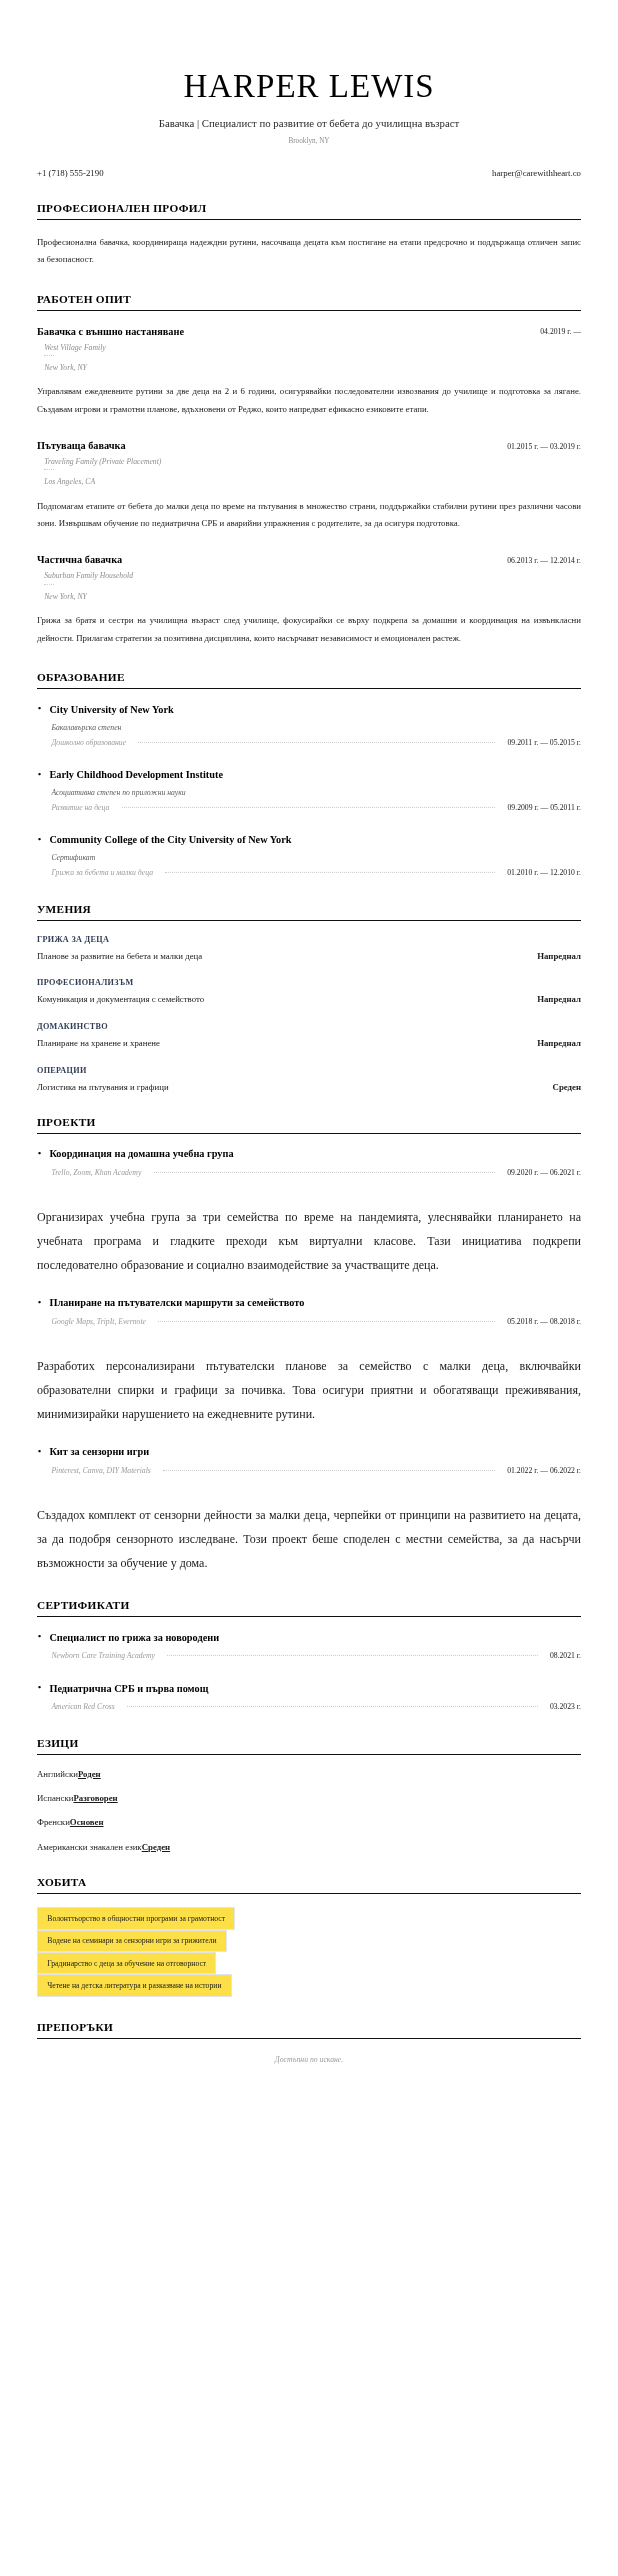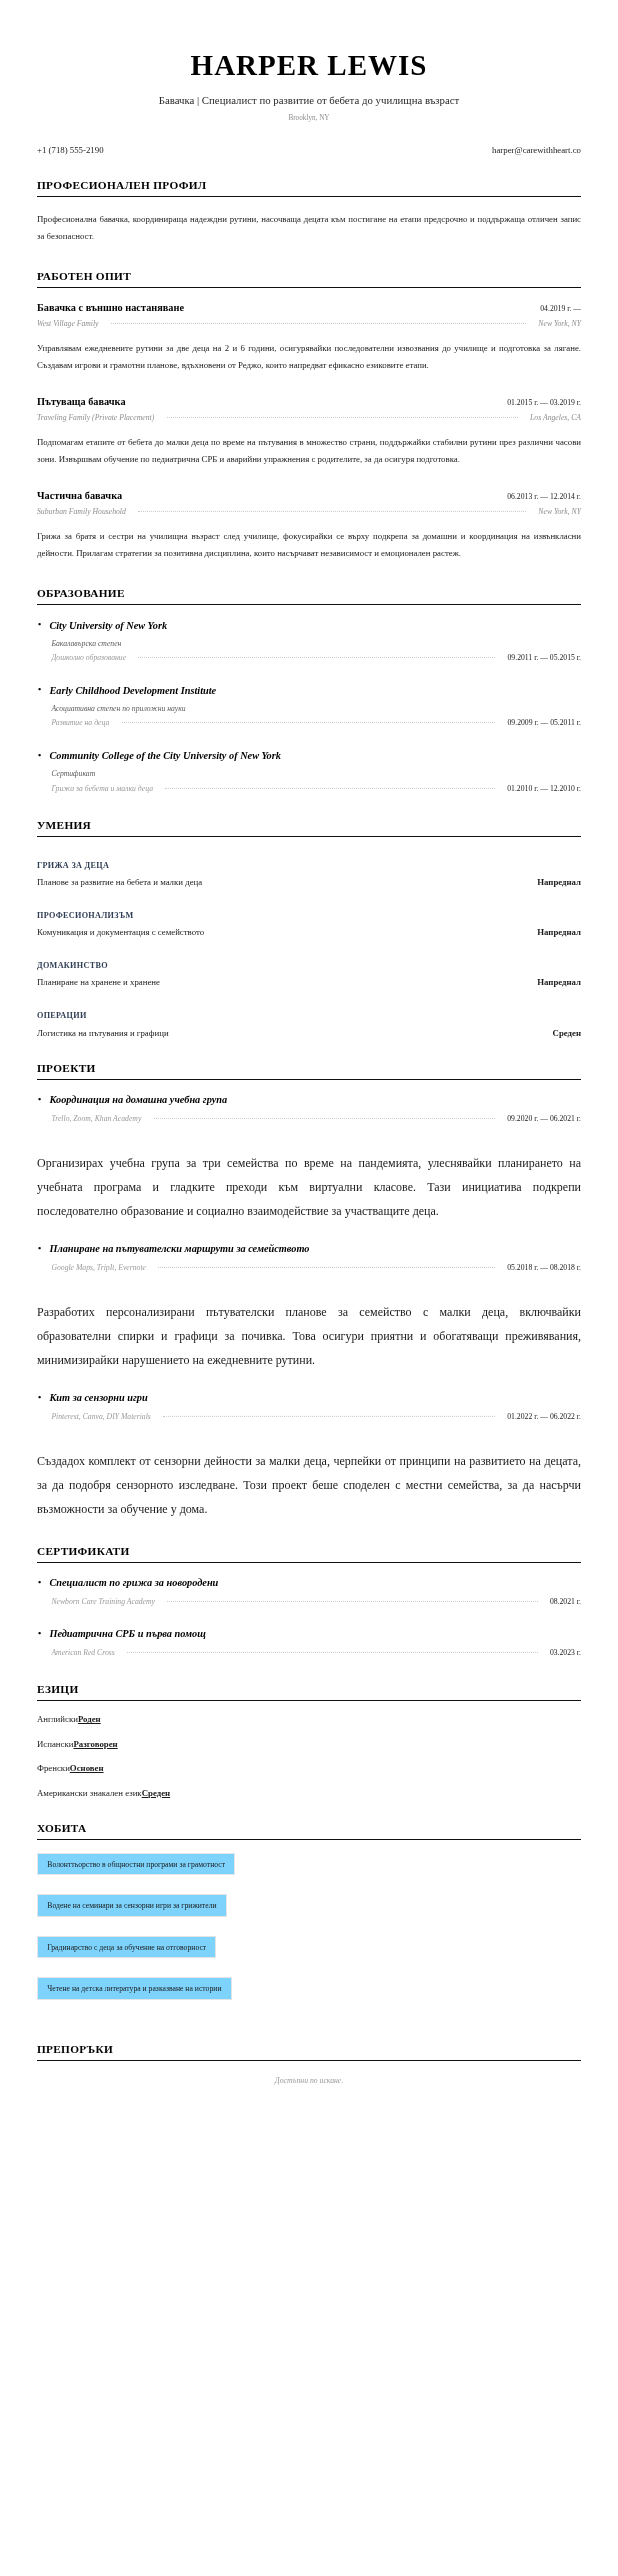--- a/index.html
+++ b/index.html
@@ -17,25 +17,25 @@
   .page {
     width: 618px;
     min-height: 2618px;
     padding: 37px 37px 20.6px 37px;
     background: #ffffff;
   }
 
   
   .resume-name {
     text-align: center;
-    font-size: 29px;
-    font-weight: bold;
+    font-size: 33px;
+    font-weight: normal;
     letter-spacing: 1px;
     line-height: 1.05;
-    margin: 13px 0 0 0;
+    margin: 32px 0 0 0;
     color: #000;
     font-family: "Liberation Serif", "DejaVu Serif", serif;
   }
   .resume-subtitle {
     text-align: center;
     font-size: 10.8px;
     margin-top: 13.4px;
     color: #2a2a2a;
   }
   .resume-location {
@@ -101,20 +101,21 @@
     max-width: 111px;
     line-height: 1.5;
     padding-top: 1.5px;
   }
   .entry-sub {
     display: flex;
     justify-content: space-between;
     align-items: baseline;
     gap: 5.2px;
     margin-top: 4.1px;
+    flex-direction: column;
   }
   .entry-org {
     font-size: 7.7px;
     font-style: italic;
     color: #8d8d8d;
     white-space: nowrap;
   }
   .dotleader {
     flex: 1 1 auto;
     height: 0.5px;
@@ -147,21 +148,20 @@
     gap: 10.3px;
   }
   .bullet-title {
     font-size: 10.3px;
     font-weight: bold;
     color: #000;
     line-height: 1.45;
     position: relative;
     padding-left: 12.4px;
     max-width: 309px;
-    font-style: italic;
   }
   .bullet-title::before {
     content: "•";
     position: absolute;
     left: 1px;
     top: -0.5px;
     font-size: 8.8px;
   }
   .bullet-degree {
     font-size: 7.7px;
@@ -193,21 +193,21 @@
   }
   .bullet-desc {
     margin-top: 26px;
     font-size: 12px;
     line-height: 2.0;
     text-align: justify;
     color: #1a1a1a;
   }
 
   
-  .skill-group { margin-bottom: 17.5px; margin-top: 24px; }
+  .skill-group { margin-bottom: 17.5px; }
   .skill-group:last-child { margin-bottom: 0; }
   .skill-category {
     font-size: 8.2px;
     font-weight: bold;
     letter-spacing: 0.3px;
     text-transform: uppercase;
     color: #303e55;
     margin-bottom: 7.2px;
   }
   .skill-row {
@@ -227,26 +227,26 @@
     font-size: 8.8px;
     margin-bottom: 14.4px;
   }
   .lang-row:last-child { margin-bottom: 0; }
   .lang-name { color: #1a1a1a; }
   .lang-level { font-weight: bold; color: #1a1a1a; text-decoration: underline; }
 
   
   .hobby-chip {
     display: inline-block;
-    background: #7dd3fc;
+    background: #fde047;
     border: 0.5px solid #e2e4e8;
     padding: 5.7px 9.3px;
     font-size: 7.7px;
     color: #1a1a1a;
-    margin-bottom: 19px;
+    margin-bottom: 0;
   }
   .hobby-list { display: flex; flex-direction: column; align-items: flex-start; }
 
   
   .references-note {
     text-align: center;
     font-size: 7.7px;
     font-style: italic;
     color: #9a9a9a;
     margin-top: 15.5px;

